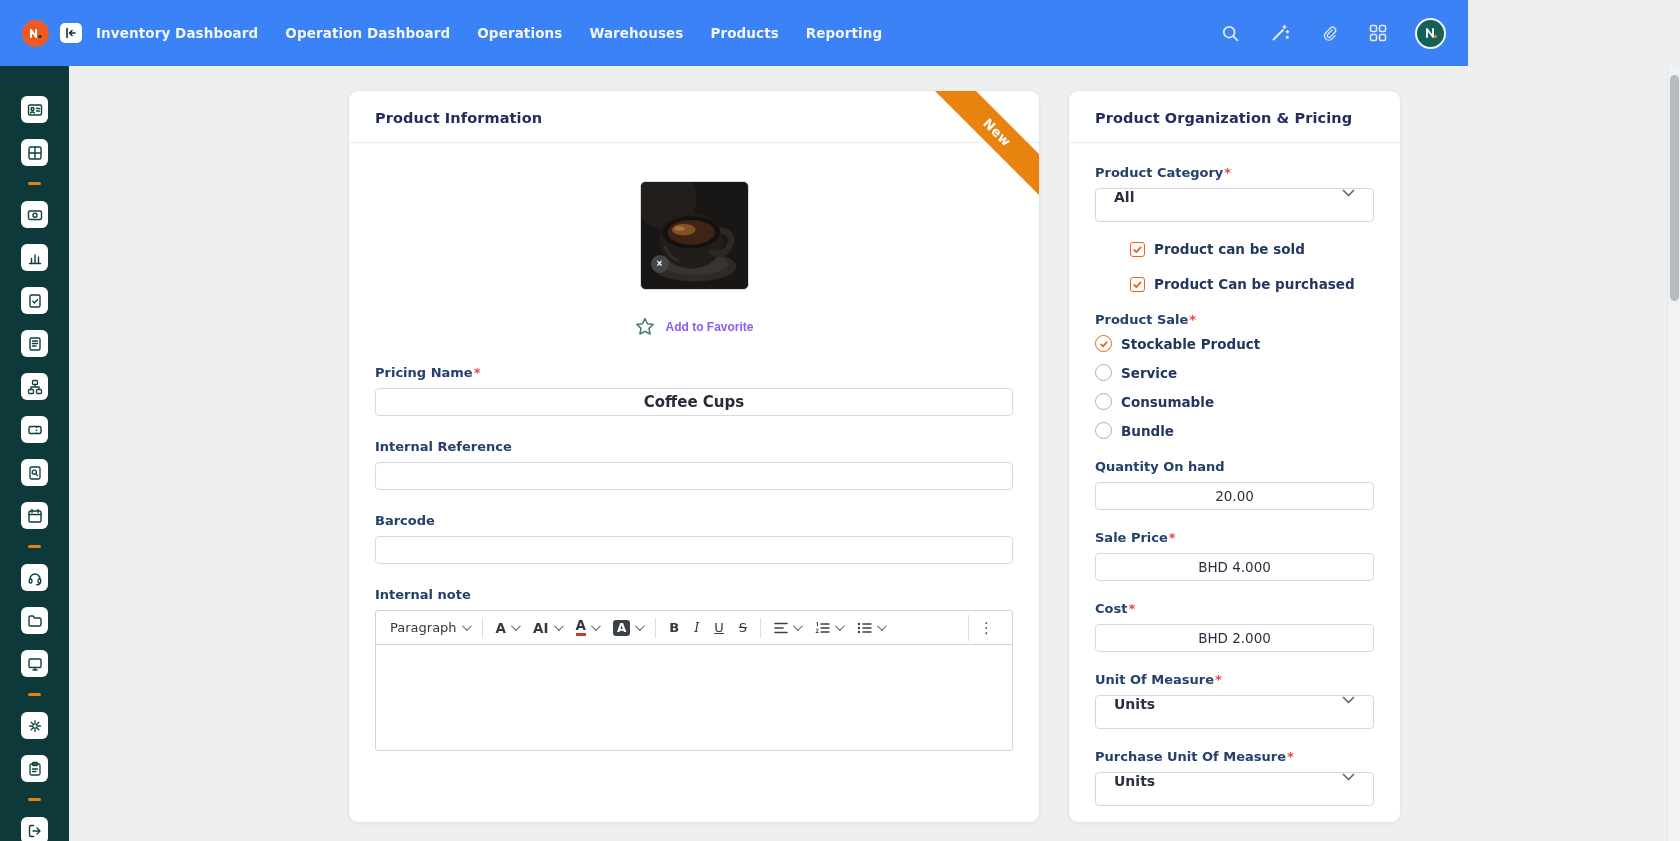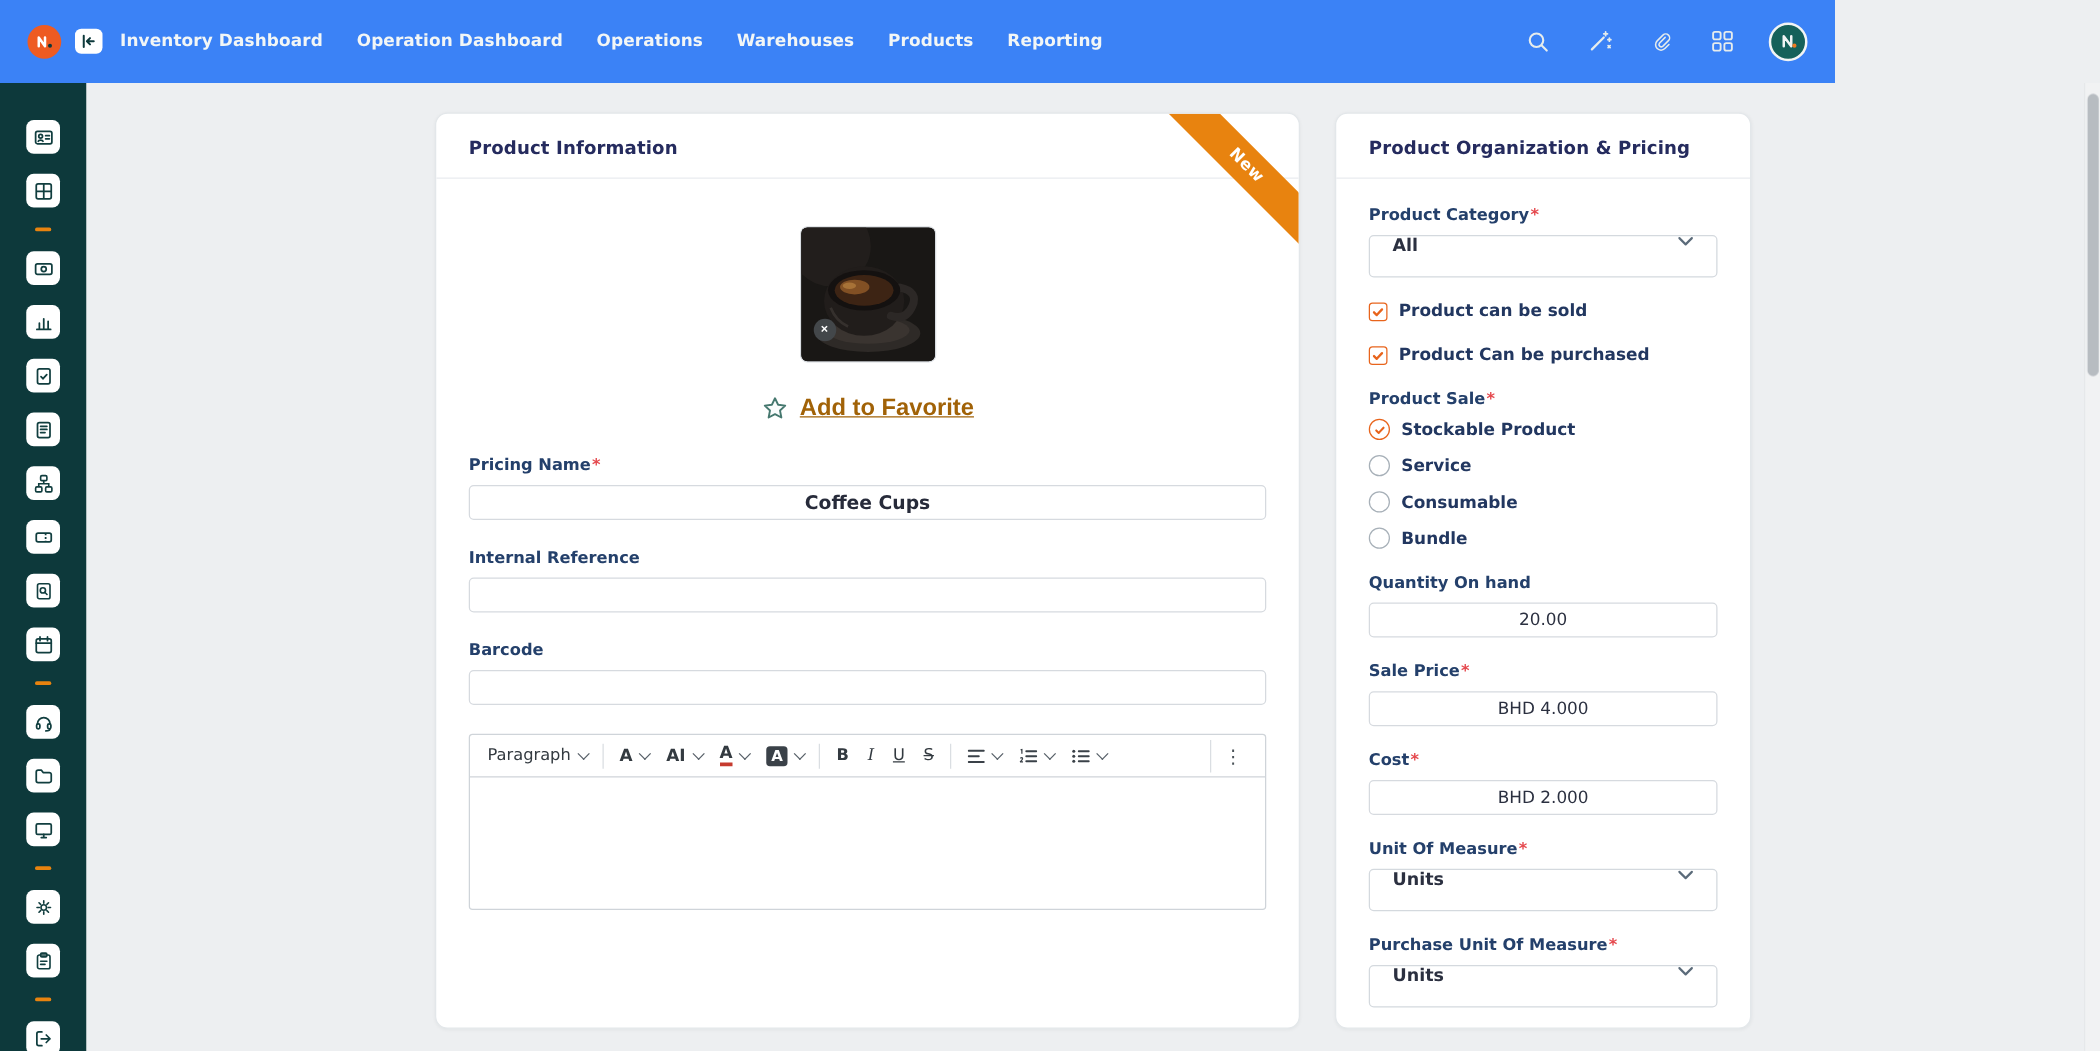--- a/index.html
+++ b/index.html
@@ -89,21 +89,21 @@
   .remove-image {
     position:absolute; left:11px; bottom:17px; width:18px; height:18px;
     border-radius:50%; background:#43474A; color:#FFFFFF; border:none;
     font-size:10px; line-height:1; display:flex; align-items:center;
     justify-content:center; cursor:pointer; font-weight:700;
   }
   .favorite-row {
     margin:22px auto 0; display:inline-flex; align-items:center; gap:9px;
     background:none; border:none; cursor:pointer;
   }
-  .favorite-label { font-size:19px; font-weight:700; color:#a16207;text-decoration:underline; }
+  .favorite-label { font-size:12px; font-weight:700; color:#8b5cf6; }
   .field-group { margin-top:23px; text-align:left; }
   .field-label {
     display:block; font-size:13px; font-weight:700; color:#24406B; margin-bottom:8px;
   }
   .req { color:#E5484D; margin-left:1px; }
   .text-input {
     width:100%; height:28px; border:1px solid #D6DADF; border-radius:4px;
     background:#FFFFFF; padding:0 12px; font-size:13.5px; color:#2B3040;
     font-family:inherit; outline:none;text-align:center;
   }
@@ -138,21 +138,21 @@
     padding:4px 10px; font-size:15px; color:#4A5258; }
   .editor-area { height:105px; cursor:text; padding:10px 12px; font-size:13.5px; outline:none; }
   
   .pricing-body { padding:20px 26px 0; }
   .select-box {
     width:100%; height:34px; border:1px solid #D4D9DE; border-radius:4px;
     background:#FFFFFF; display:flex; align-items:flex-start; justify-content:space-between;
     padding:0 18px; cursor:pointer; margin-bottom:0;
   }
   .select-value { font-size:14px; font-weight:700; color:#2B3040; }
-  .check-row { display:flex; align-items:center; gap:9px; margin-top:19px; cursor:pointer; }
+  .check-row { display:flex; align-items:center; gap:9px; margin-top:19px; cursor:pointer;margin-left:35px; }
   .checkbox {
     width:15px; height:15px; border:1.6px solid #E8641C; border-radius:3px;
     background:#FFFFFF; display:flex; align-items:center; justify-content:center;
     flex:0 0 auto;
   }
   .check-label { font-size:13.5px; font-weight:600; color:#223760; }
   .radio-row { display:flex; align-items:center; gap:9px; margin-top:12px; cursor:pointer; }
   .radio {
     width:17px; height:17px; border-radius:50%; border:1.6px solid #A7B0B8;
     background:#FFFFFF; display:flex; align-items:center; justify-content:center;
@@ -440,20 +440,21 @@
         <label class="field-label">Internal Reference</label>
         <input class="text-input" type="text" value="" style="">
       </div>
 
       <div class="field-group">
         <label class="field-label">Barcode</label>
         <input class="text-input" type="text" value="" style="">
       </div>
 
       <div class="field-group">
+        <label class="field-label">Internal note</label>
         <div class="note-editor">
           <div class="editor-toolbar">
             <button class="tb-item">
               <span>Paragraph</span>
               <span class="chev"></span>
             </button>
             <span class="tb-sep"></span>
             <button class="tb-item">
               <span class="tb-letter">A</span>
               <span class="chev"></span>

